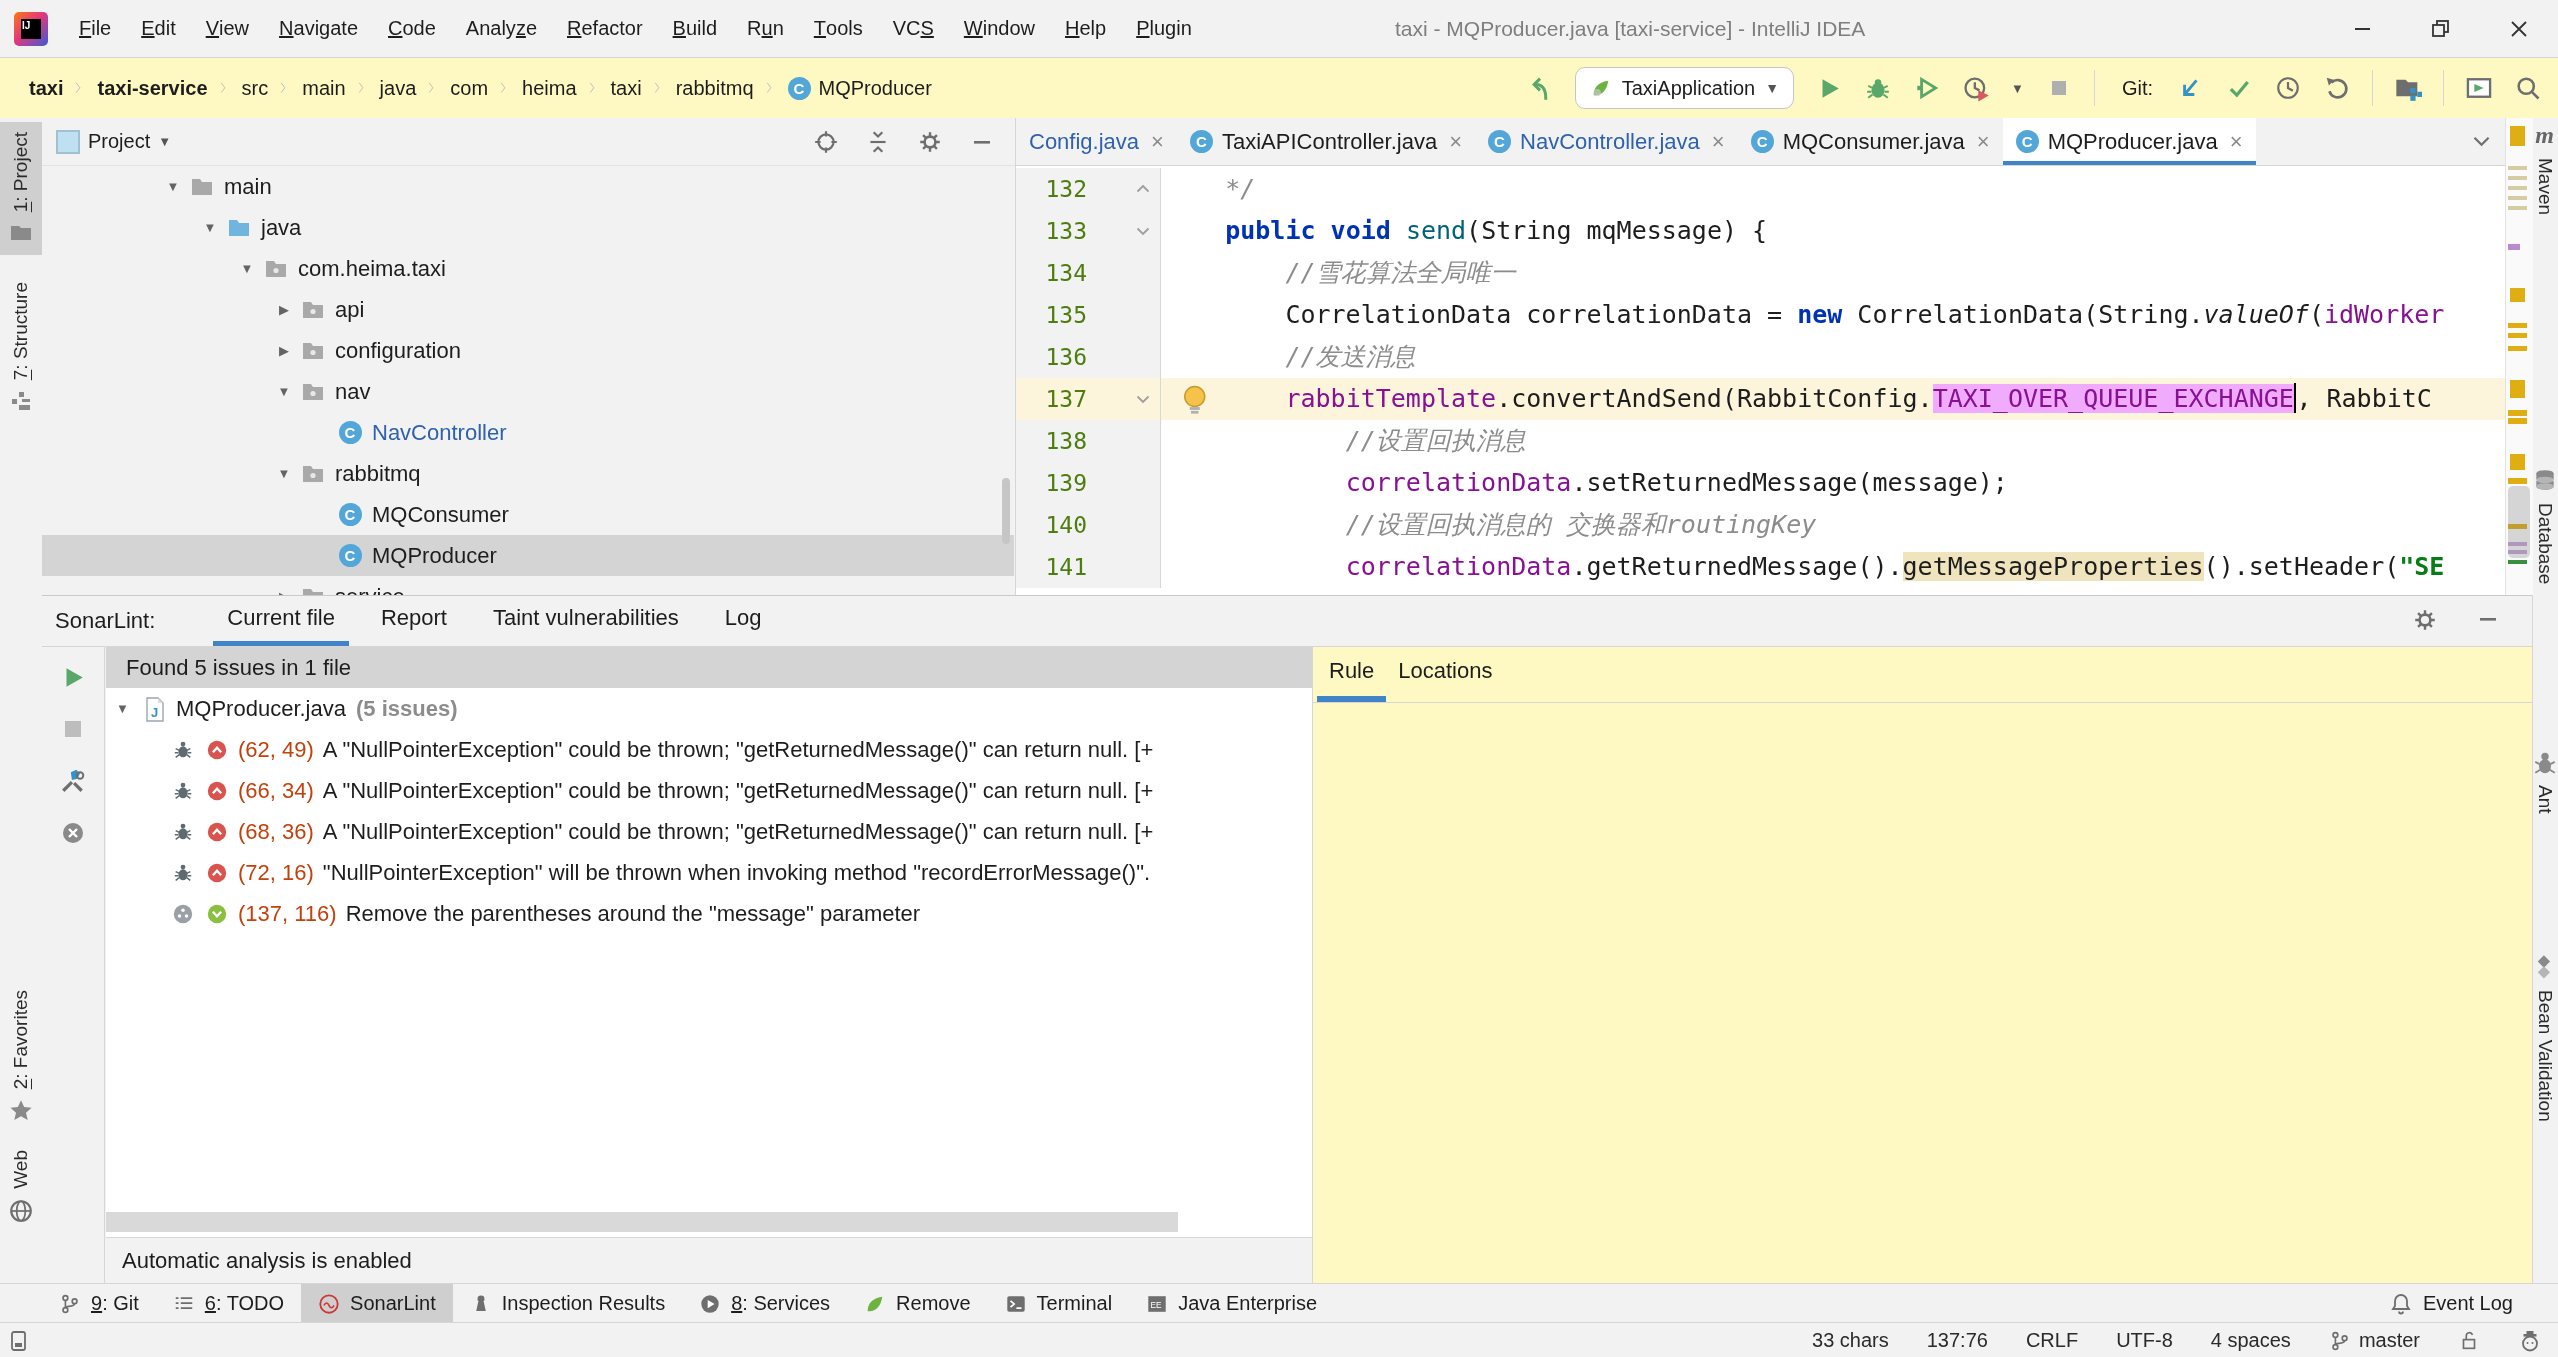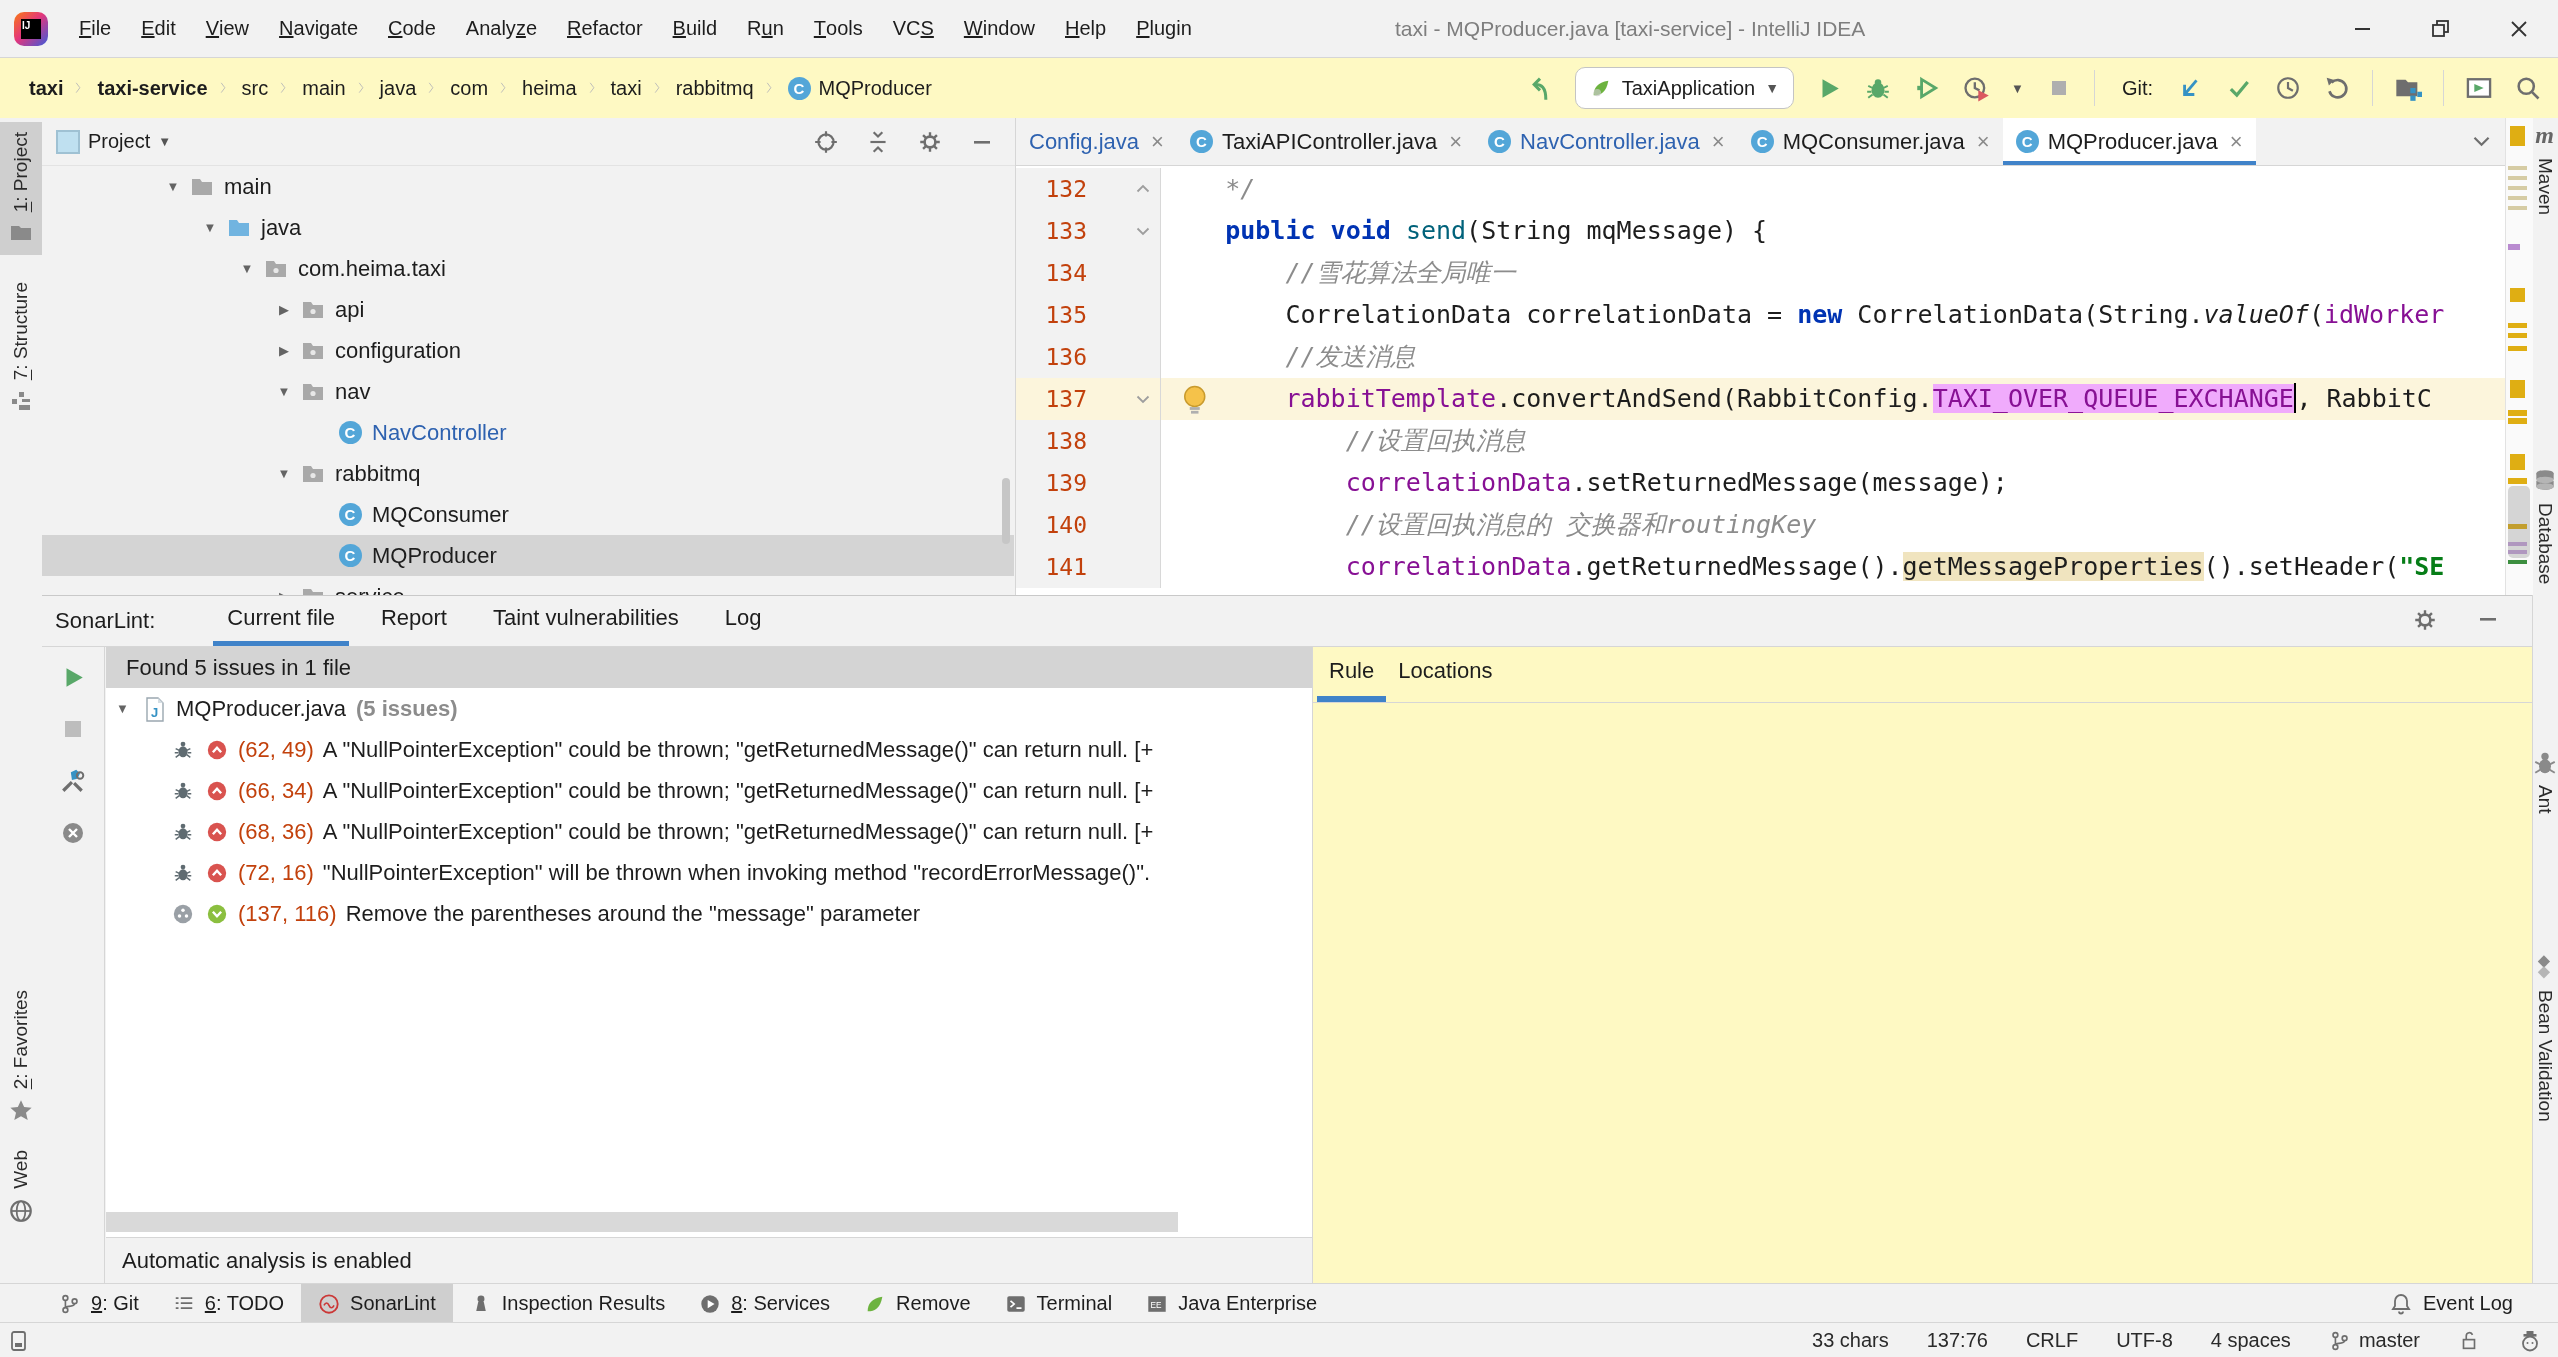--- a/index.html
+++ b/index.html
@@ -5,21 +5,21 @@
   html,body{margin:0;padding:0}
   body{width:2558px;height:1357px;position:relative;overflow:hidden;background:#F2F2F2;
        font-family:"Liberation Sans",sans-serif;color:#1D1D1D;-webkit-font-smoothing:antialiased}
   .abs{position:absolute}
   u{text-decoration:underline}
   svg{display:block}
 
   
   #titlebar{position:absolute;left:0;top:0;width:2558px;height:57px;display:flex;align-items:center;
             border-bottom:1px solid #D6D6D6;background:#F2F2F2}
-  #logo{width:34px;height:34px;margin:0 16px 0 14px;border-radius:10px;position:relative;
+  #logo{width:34px;height:34px;margin:0 16px 0 14px;border-radius:5px;position:relative;
         background:linear-gradient(135deg,#F97A12 0%,#E4367B 45%,#3B5BDB 100%)}
   #logo i{position:absolute;inset:7px;background:#000;font-style:normal;color:#fff;font-size:10px;
           font-weight:bold;display:flex;align-items:flex-start;justify-content:flex-start;padding:1px}
   #menu{display:flex;height:100%}
   .menu-item{padding:0 15px;font-size:20px;height:100%;display:flex;align-items:center;cursor:default}
   #win-title{position:absolute;left:1395px;top:0;height:57px;display:flex;align-items:center;
              color:#7E7E7E;font-size:21px}
   #win-btns{position:absolute;right:0;top:0;height:57px;display:flex}
   .win-btn{width:78px;height:100%;display:flex;align-items:center;justify-content:center}
 
@@ -74,21 +74,21 @@
   .tab .lbl.mod{color:#2E62B0}
   .tclose{color:#8A8A8A;font-size:22px;margin-left:3px}
   .cicon{width:23px;height:23px;border-radius:50%;background:#53A6D8;color:#FFF;font-size:15px;font-weight:bold;
          display:flex;align-items:center;justify-content:center;flex:none;font-family:"Liberation Sans",sans-serif}
   #tab-chevron{position:absolute;left:1452px;top:11px;width:26px;height:26px}
 
   
   #code{position:absolute;left:1016px;top:166px;width:1489px;height:429px;background:#FFF;overflow:hidden;
         font-family:"DejaVu Sans Mono",monospace;font-size:25px;padding-top:2px}
   .cline{height:42px;display:flex;white-space:pre;line-height:42px}
-  .lnum{width:85px;flex:none;text-align:right;padding-right:14px;color:#c2410c;font-size:23px;
+  .lnum{width:85px;flex:none;text-align:right;padding-right:14px;color:#4d7c0f;font-size:23px;
         background:#F2F2F2;box-sizing:border-box}
   .gic{width:60px;flex:none;background:#F2F2F2;border-right:1px solid #D8D8D8;position:relative;box-sizing:border-box}
   .fold{position:absolute;left:30px;top:9px;width:24px;height:24px}
   .ctext{flex:1;overflow:hidden;padding-left:4px}
   .cline.cur .lnum,.cline.cur .gic,.cline.cur .ctext{background:#FCF5DC}
   .k{color:#0033B3;font-weight:600}
   .c{color:#8C8C8C;font-style:italic}
   .d{color:#00627A}
   .f{color:#871094}
   .it{font-style:italic}

